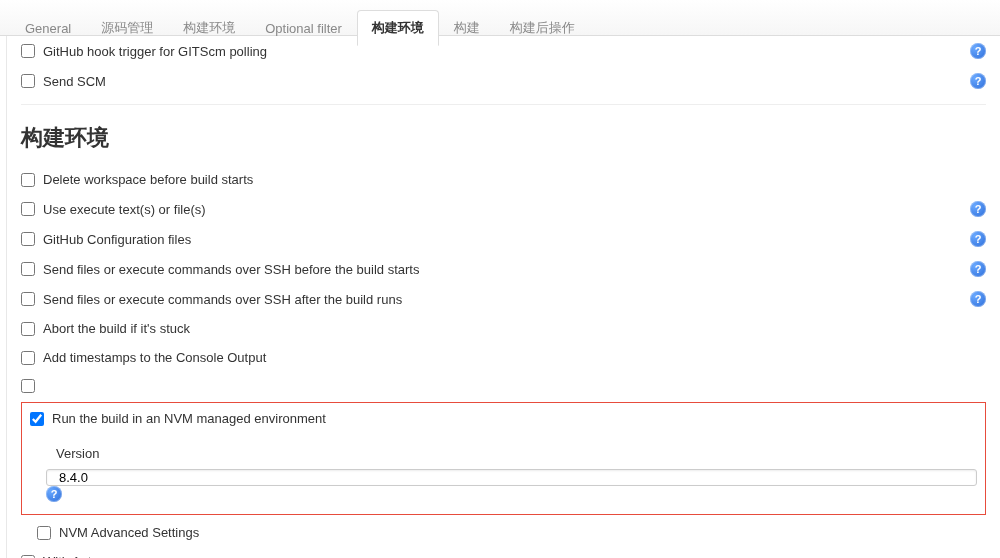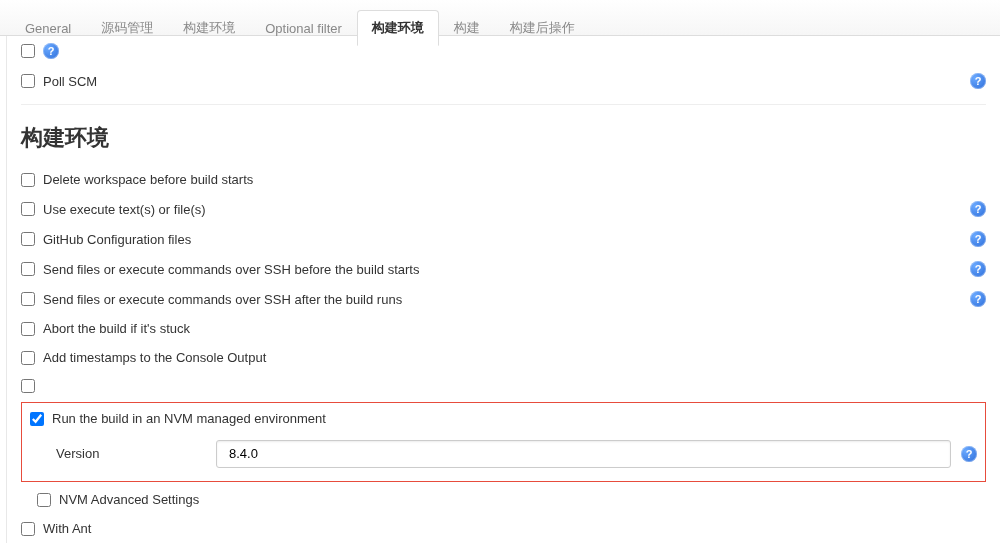--- a/index.html
+++ b/index.html
@@ -80,22 +80,22 @@
     border-top: 1px solid #eee;
     margin-top: 8px;
   }
   .highlight-box {
     border: 1px solid #e74c3c;
     padding: 6px 8px 12px 8px;
     margin: 2px 0 8px 0;
   }
   .field-row {
     display: flex;
-    align-items: center;
     padding: 6px 0 0 16px;
+    flex-direction: column;
   }
   .field-label-cell {
     width: 170px;
     padding: 8px 10px;
     font-size: 13px;
     color: #333;
   }
   .field-input {
     flex: 1;
     height: 28px;
@@ -117,25 +117,26 @@
   <div class="tab">Optional filter</div>
   <div class="tab active">构建环境</div>
   <div class="tab">构建</div>
   <div class="tab">构建后操作</div>
 </div>
 
 <div class="content">
 
   <div class="row">
     <input type="checkbox" class="chk" style="">
+    <span class="lbl">GitHub hook trigger for GITScm polling</span>
     <span class="help">?</span>
   </div>
   <div class="row">
     <input type="checkbox" class="chk" style="">
-    <span class="lbl">Poll SCM</span>
+    <span class="lbl">Send SCM</span>
     <span class="help">?</span>
   </div>
 
   <div class="section-title">构建环境</div>
 
   <div class="row">
     <input type="checkbox" class="chk" style="">
     <span class="lbl">Delete workspace before build starts</span>
   </div>
   <div class="row">

